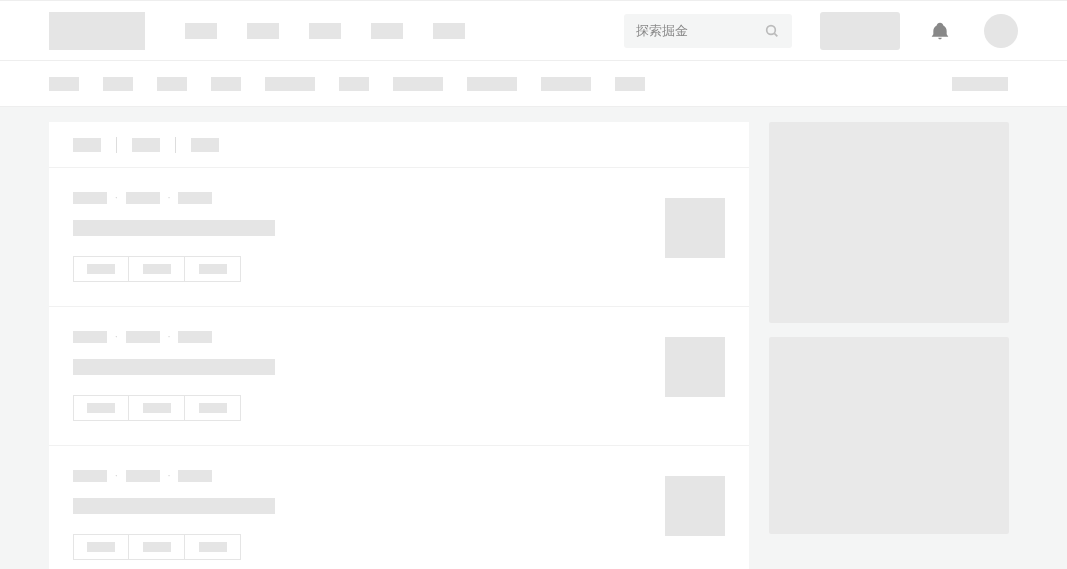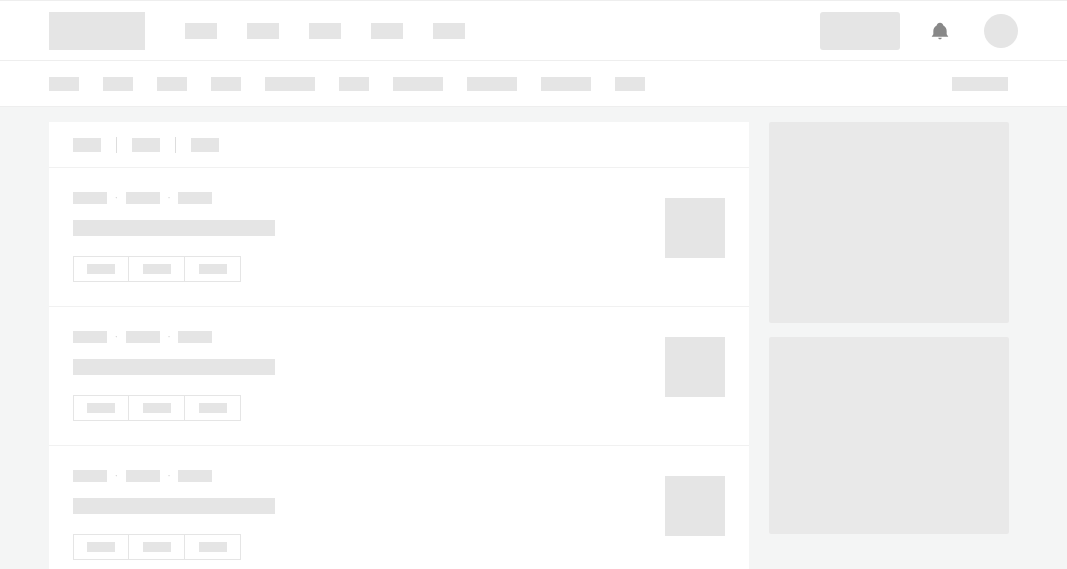--- a/index.html
+++ b/index.html
@@ -213,20 +213,27 @@
 
 <div class="top-nav">
   <div class="logo-skel"></div>
   <div class="top-nav-items">
     <div class="top-nav-item"></div>
     <div class="top-nav-item"></div>
     <div class="top-nav-item"></div>
     <div class="top-nav-item"></div>
     <div class="top-nav-item"></div>
   </div>
+  <div class="search-box">
+    <input class="search-input" type="text" placeholder="探索掘金" style="">
+    <svg class="search-icon" viewBox="0 0 24 24" fill="none" stroke="currentColor" stroke-width="2.5">
+      <circle cx="10.5" cy="10.5" r="6.5"></circle>
+      <line x1="15.5" y1="15.5" x2="20" y2="20"></line>
+    </svg>
+  </div>
   <div class="header-btn"></div>
   <svg class="bell-icon" viewBox="0 0 24 24" fill="currentColor">
     <path d="M12 2C10 2 8.3 3.4 8 5.3 5.6 6.5 4 9 4 12v4l-2 3h20l-2-3v-4c0-3-1.6-5.5-4-6.7C15.7 3.4 14 2 12 2z"></path>
     <path d="M10 20c0 1.1.9 2 2 2s2-.9 2-2h-4z"></path>
   </svg>
   <div class="avatar"></div>
 </div>
 
 <div class="sub-nav">
   <div class="sub-nav-item w1"></div>

